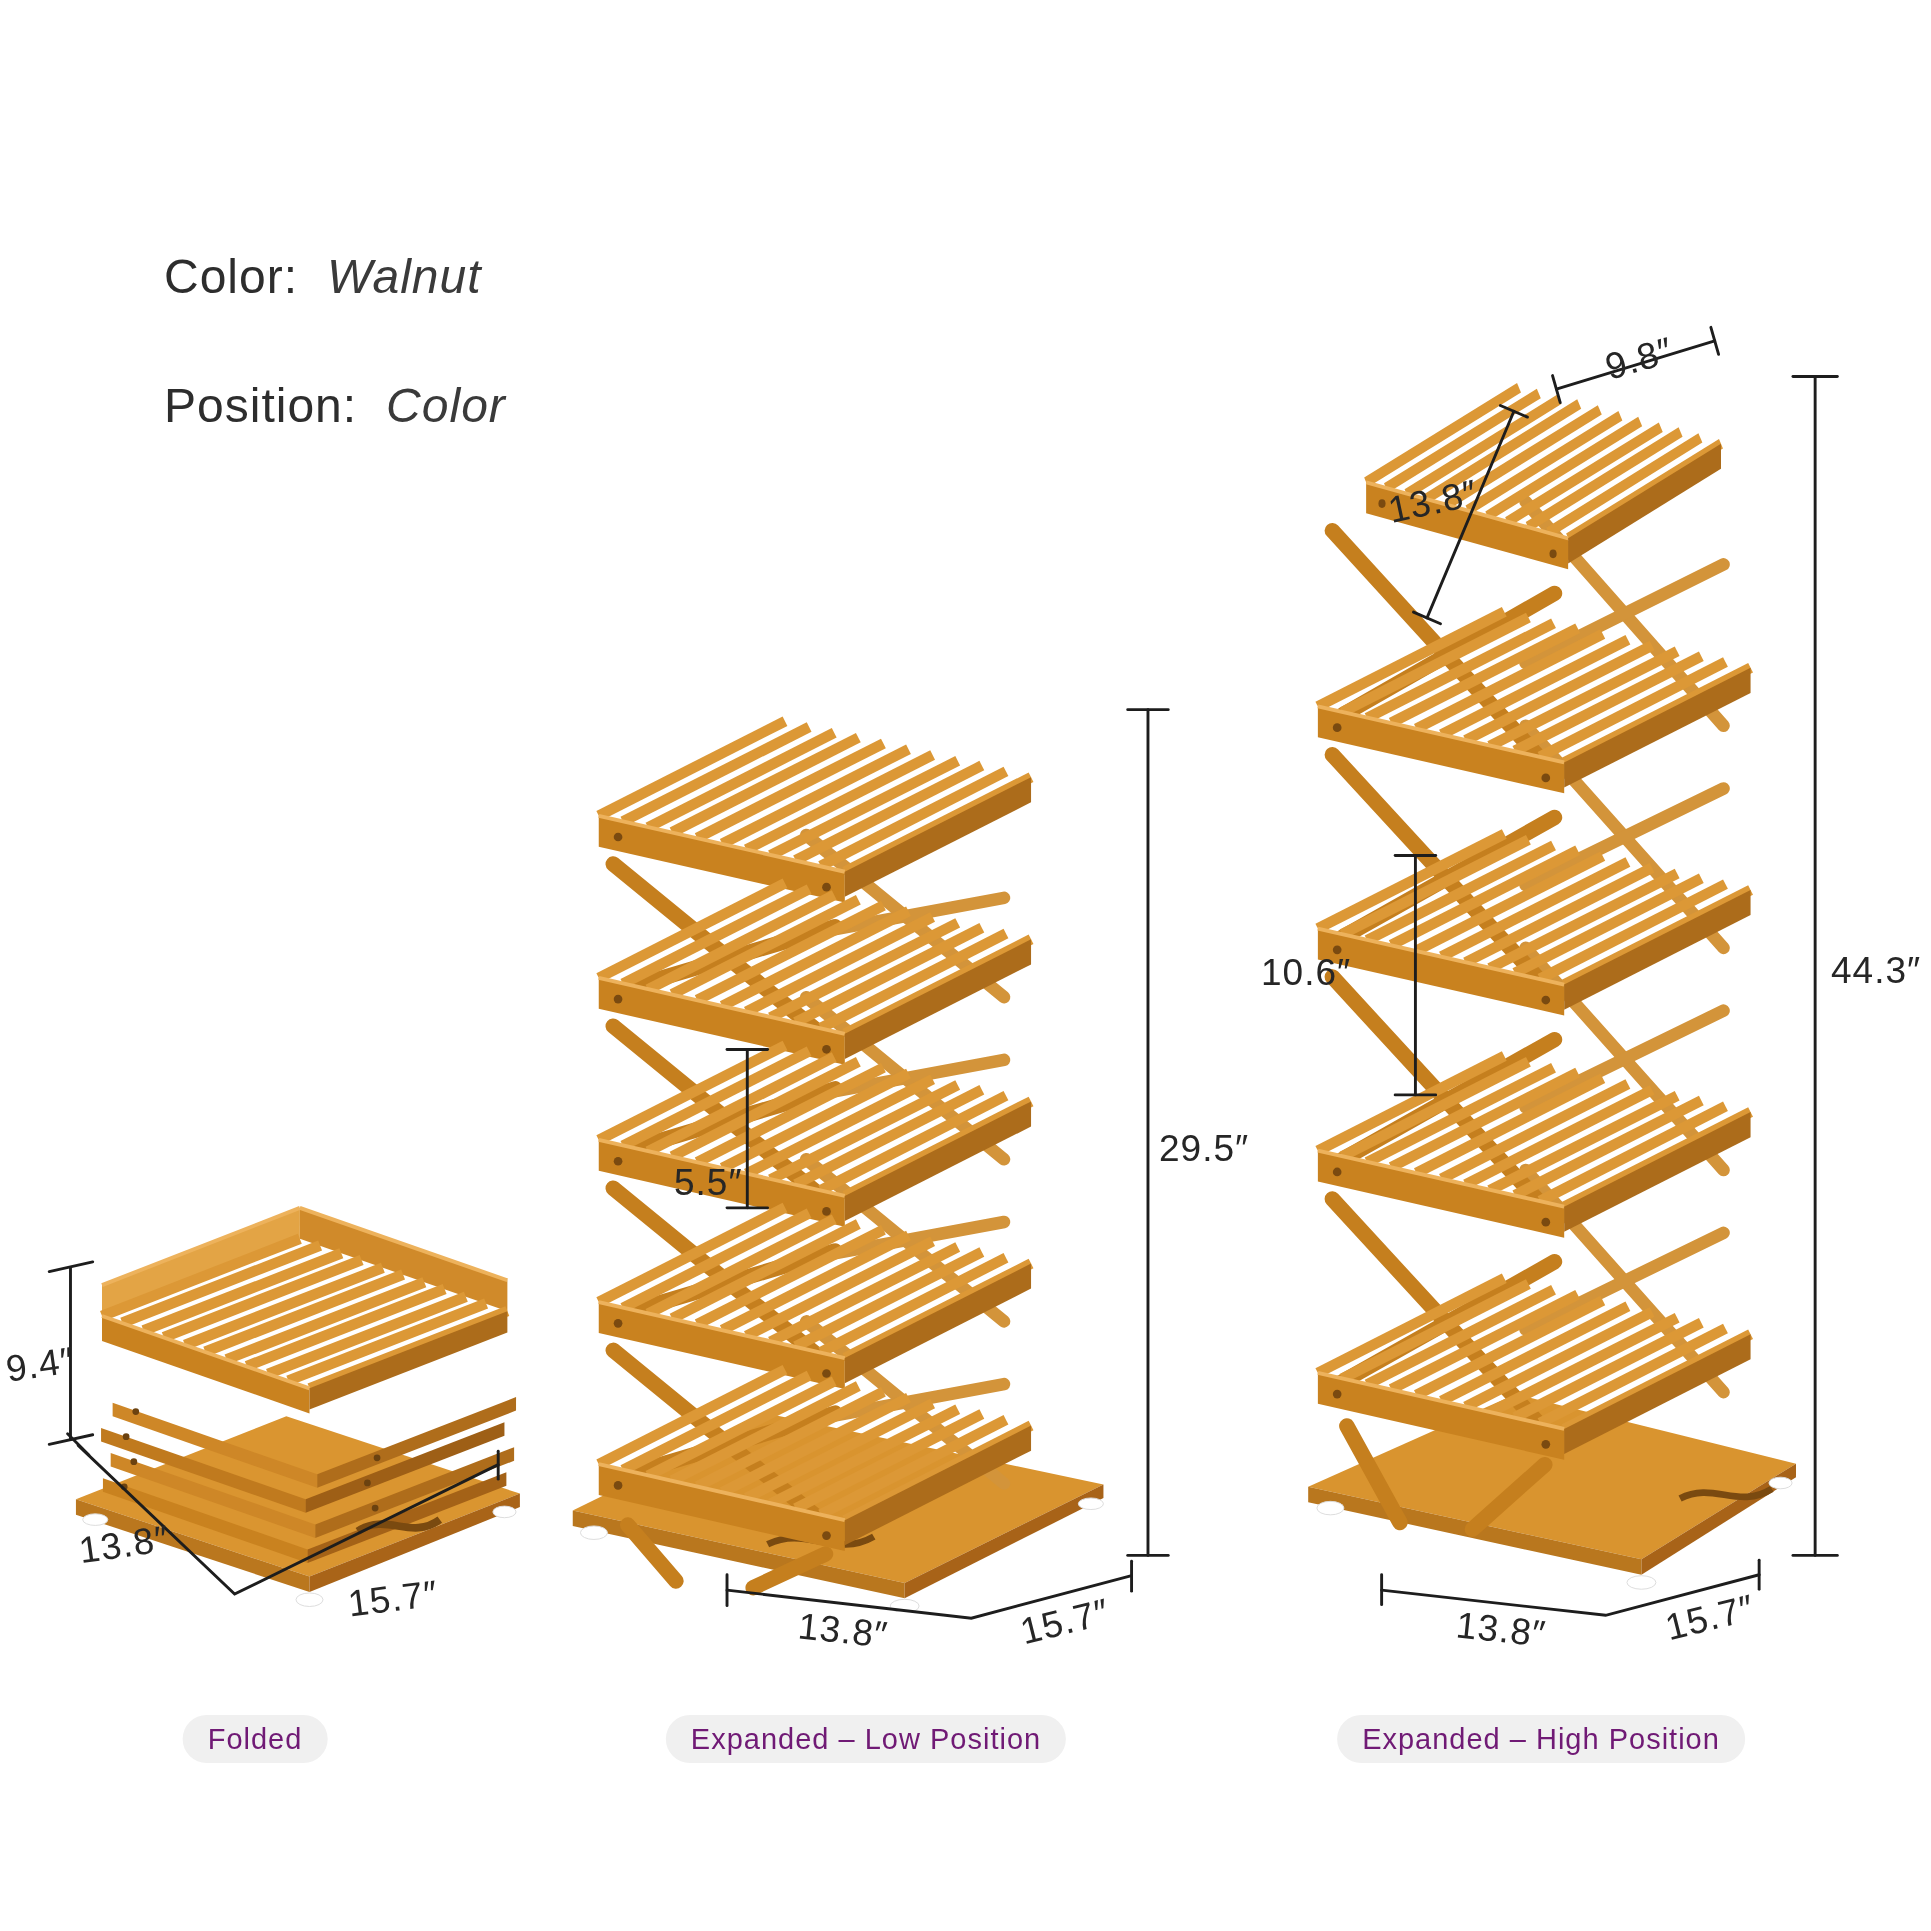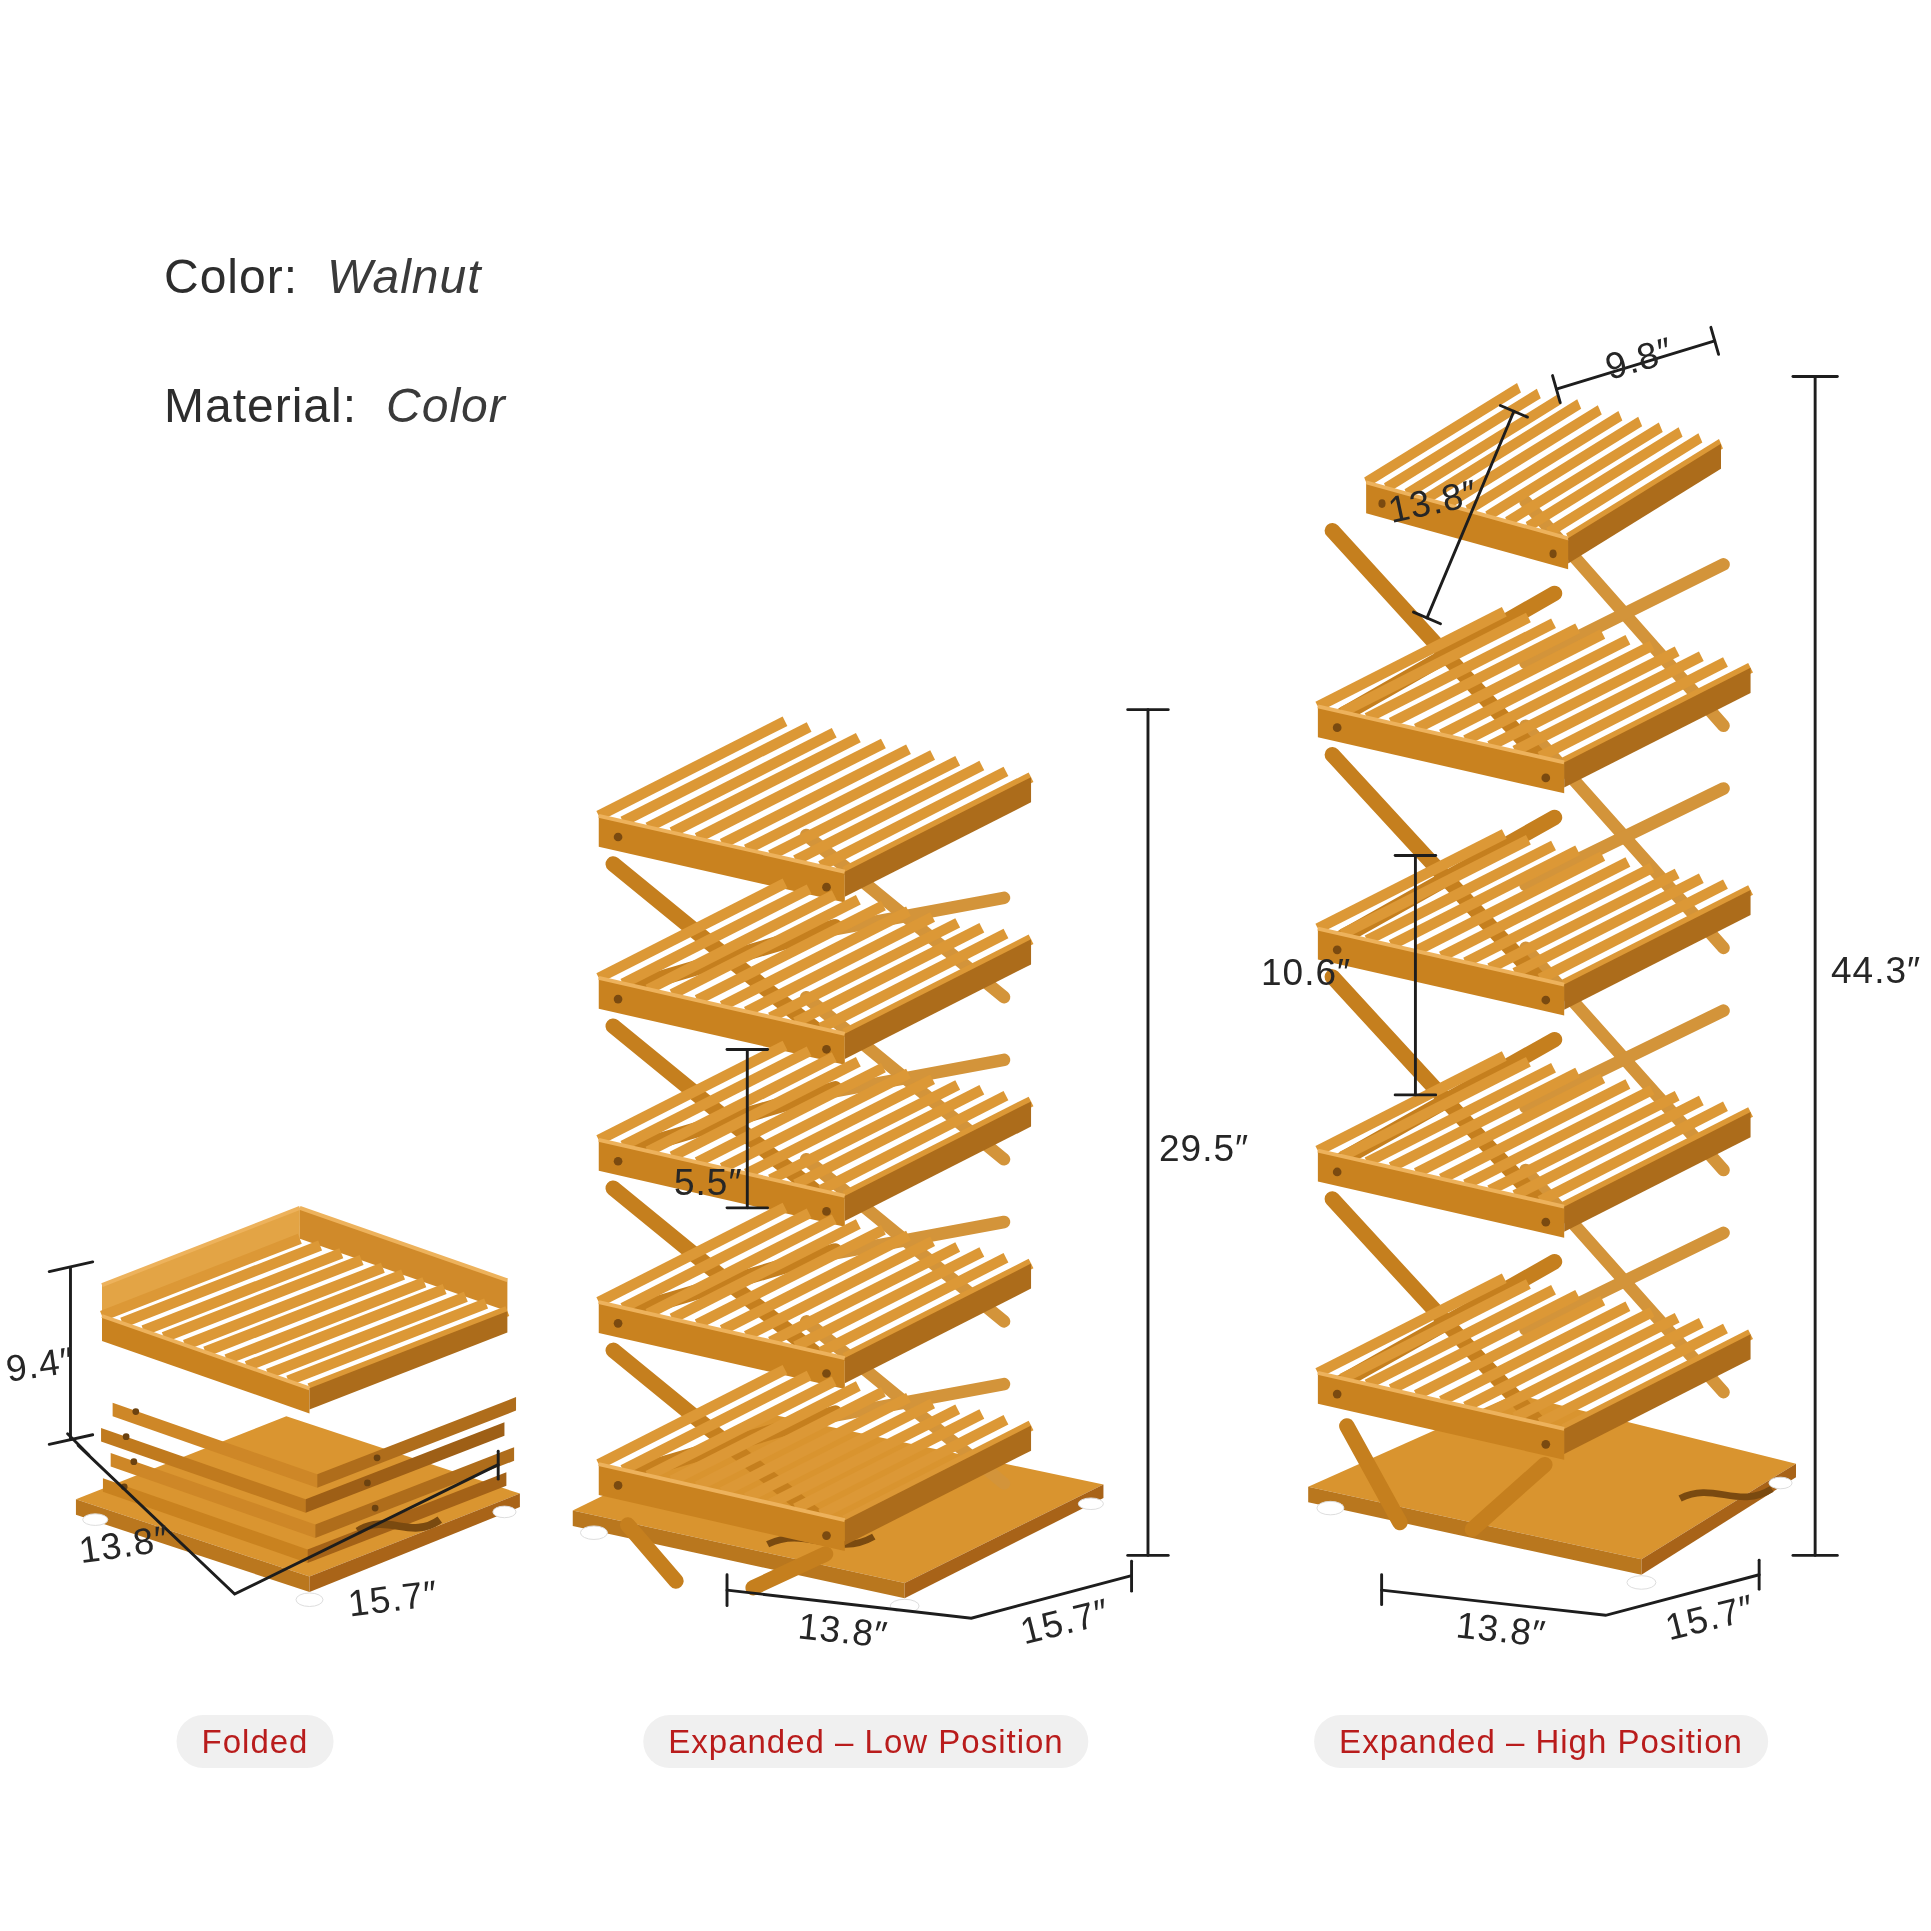--- a/index.html
+++ b/index.html
@@ -9,41 +9,41 @@
   }
   
   .spec-row{position:absolute;font-size:48px;font-weight:300;letter-spacing:1px;white-space:nowrap;color:#2d2d2d;}
   .spec-row .val{font-style:italic;margin-left:29px;color:#3a3a3a;}
   
   .dim{position:absolute;font-size:37px;font-weight:300;color:#262626;white-space:nowrap;letter-spacing:1px;}
   
   .pill{
     position:absolute;top:1715px;transform:translateX(-50%);
     background:#f0f0f0;border-radius:27px;padding:7.7px 25px;
-    font-size:33px;color:#b91c1c;white-space:nowrap;font-weight:300;letter-spacing:1px;
+    font-size:29px;color:#701a75;white-space:nowrap;font-weight:300;letter-spacing:1px;
   }
   
   .overlay{position:absolute;left:0;top:0;}
   .rack{position:absolute;}
   .dimline{stroke:#1d1d1d;stroke-width:3;fill:none;stroke-linecap:round;}
   .sl{stroke:#DC9836;stroke-width:11;}
   .bb{stroke:#D3943A;stroke-width:13;stroke-linecap:round;}
   .fb{stroke:#C57F1E;stroke-width:16;stroke-linecap:round;}
   .hl{stroke:#EDB25C;stroke-width:4;}
 </style>
 </head>
 <body>
 
 <div id="canvas">
 
   <div class="spec-row" style="left:164px;top:249px">
     <span>Color:</span><span class="val">Walnut</span>
   </div>
   <div class="spec-row" style="left:164px;top:378px">
-    <span>Material:</span><span class="val">Color</span>
+    <span>Position:</span><span class="val">Color</span>
   </div>
 
   <svg width="0" height="0" style="position:absolute">
     <defs>
       <g id="tier">
         <line class="sl" x1="0" y1="100" x2="193" y2="2"></line>
         <line class="sl" x1="25" y1="106" x2="218" y2="8"></line>
         <line class="sl" x1="51" y1="112" x2="244" y2="14"></line>
         <line class="sl" x1="76" y1="117" x2="269" y2="19"></line>
         <line class="sl" x1="102" y1="123" x2="295" y2="25"></line>

